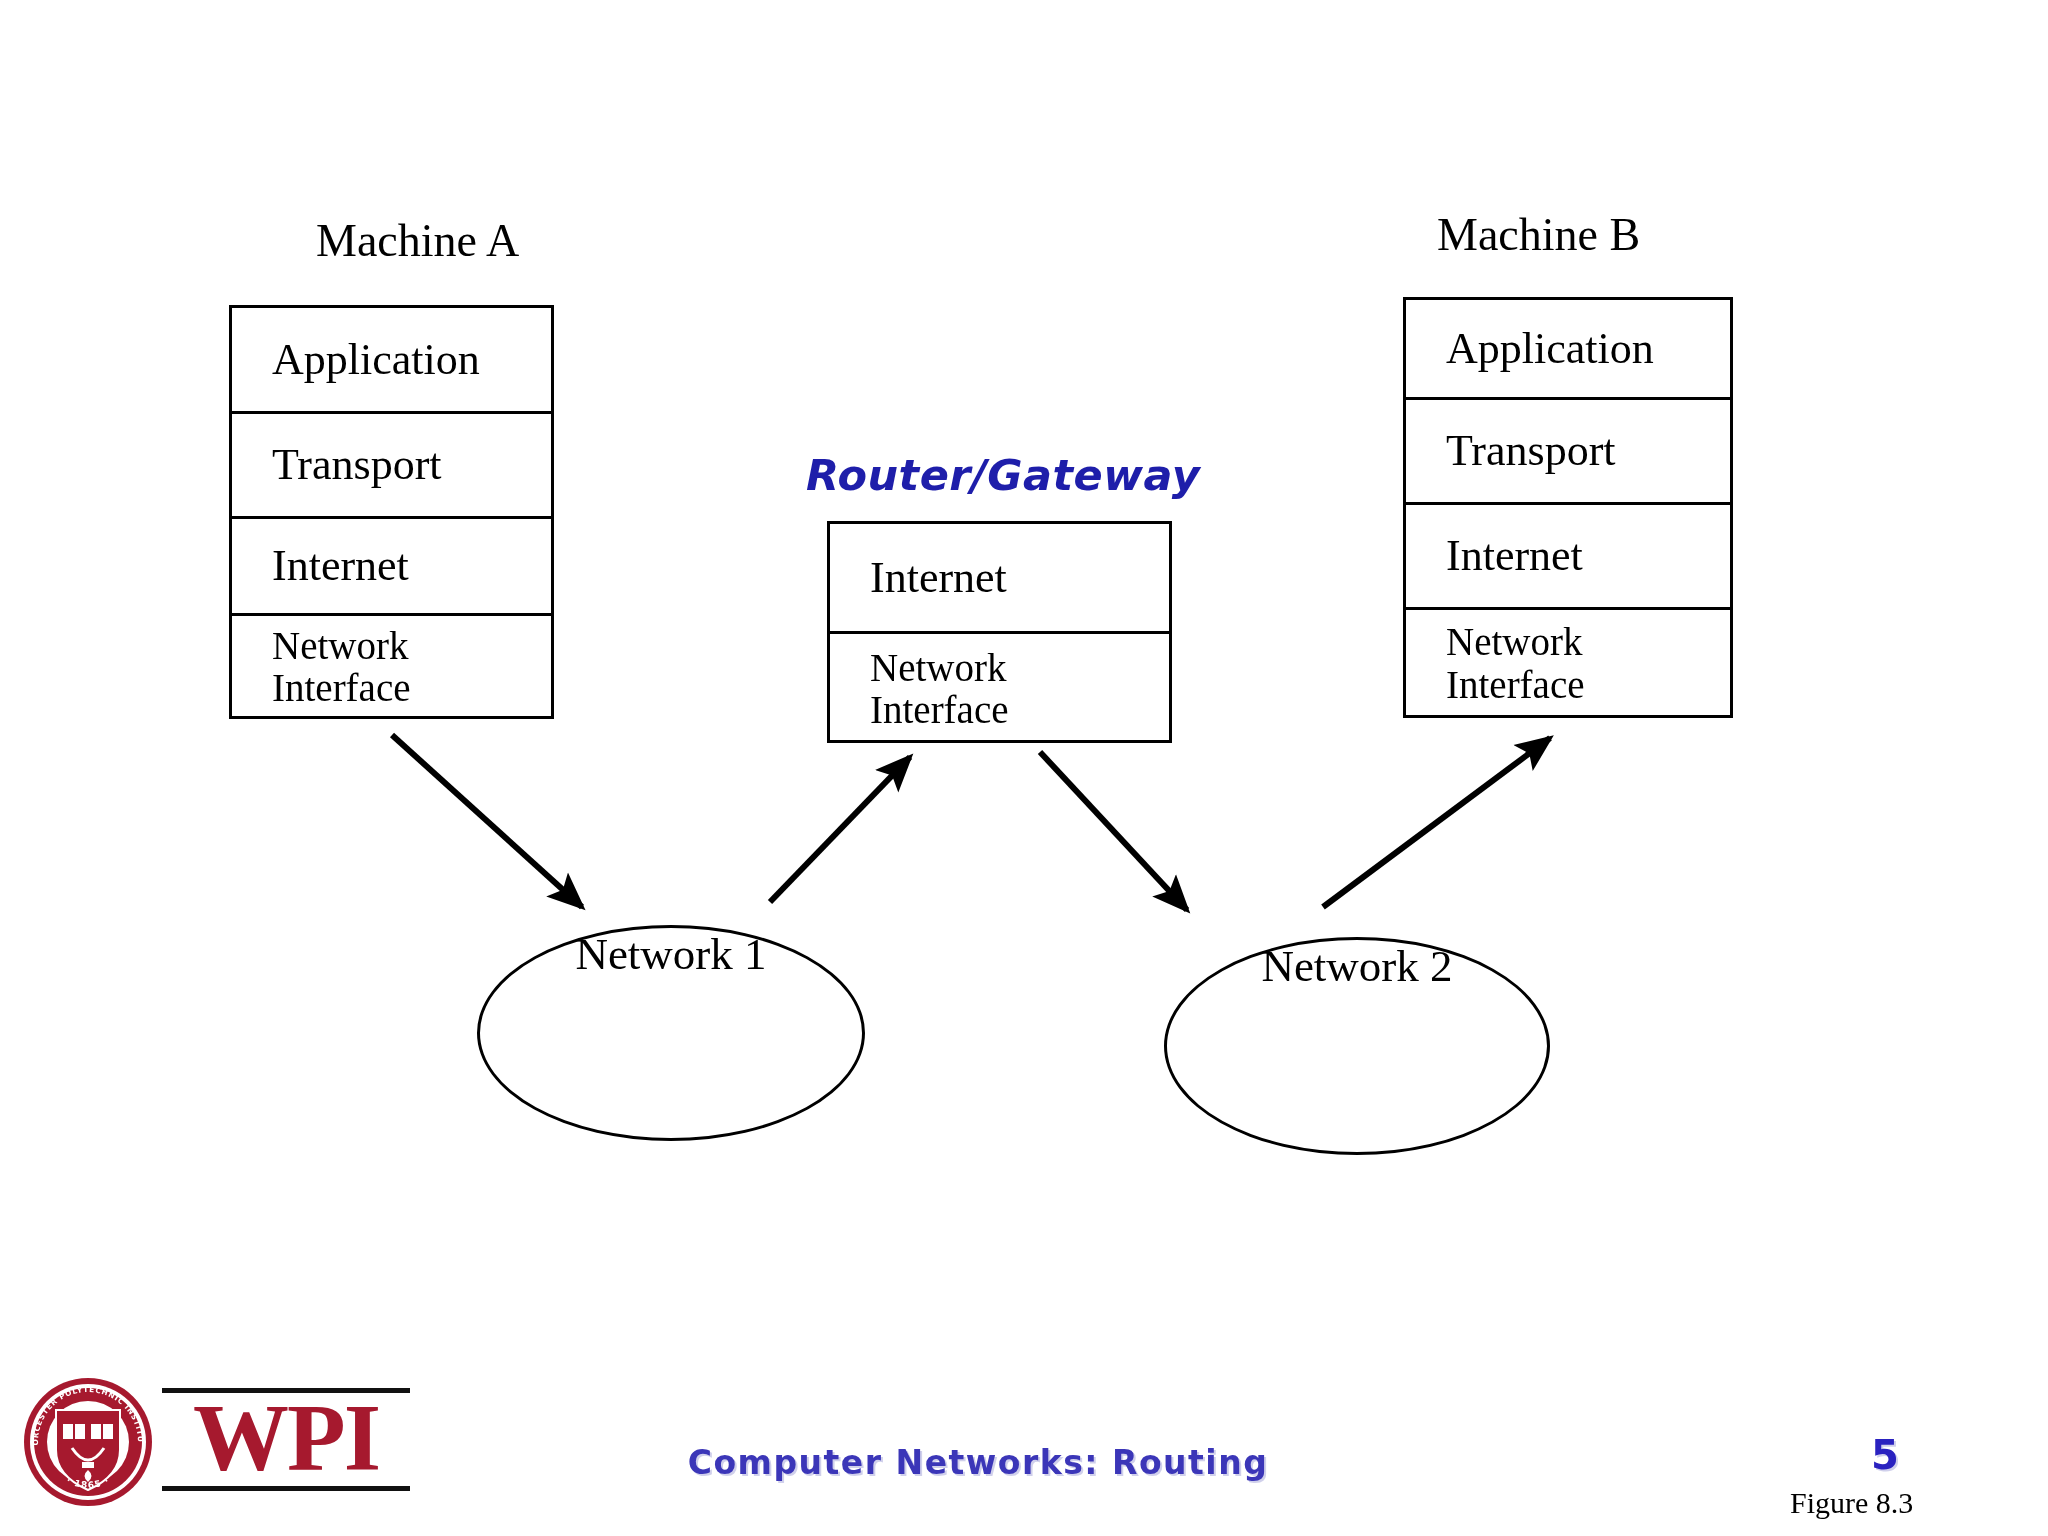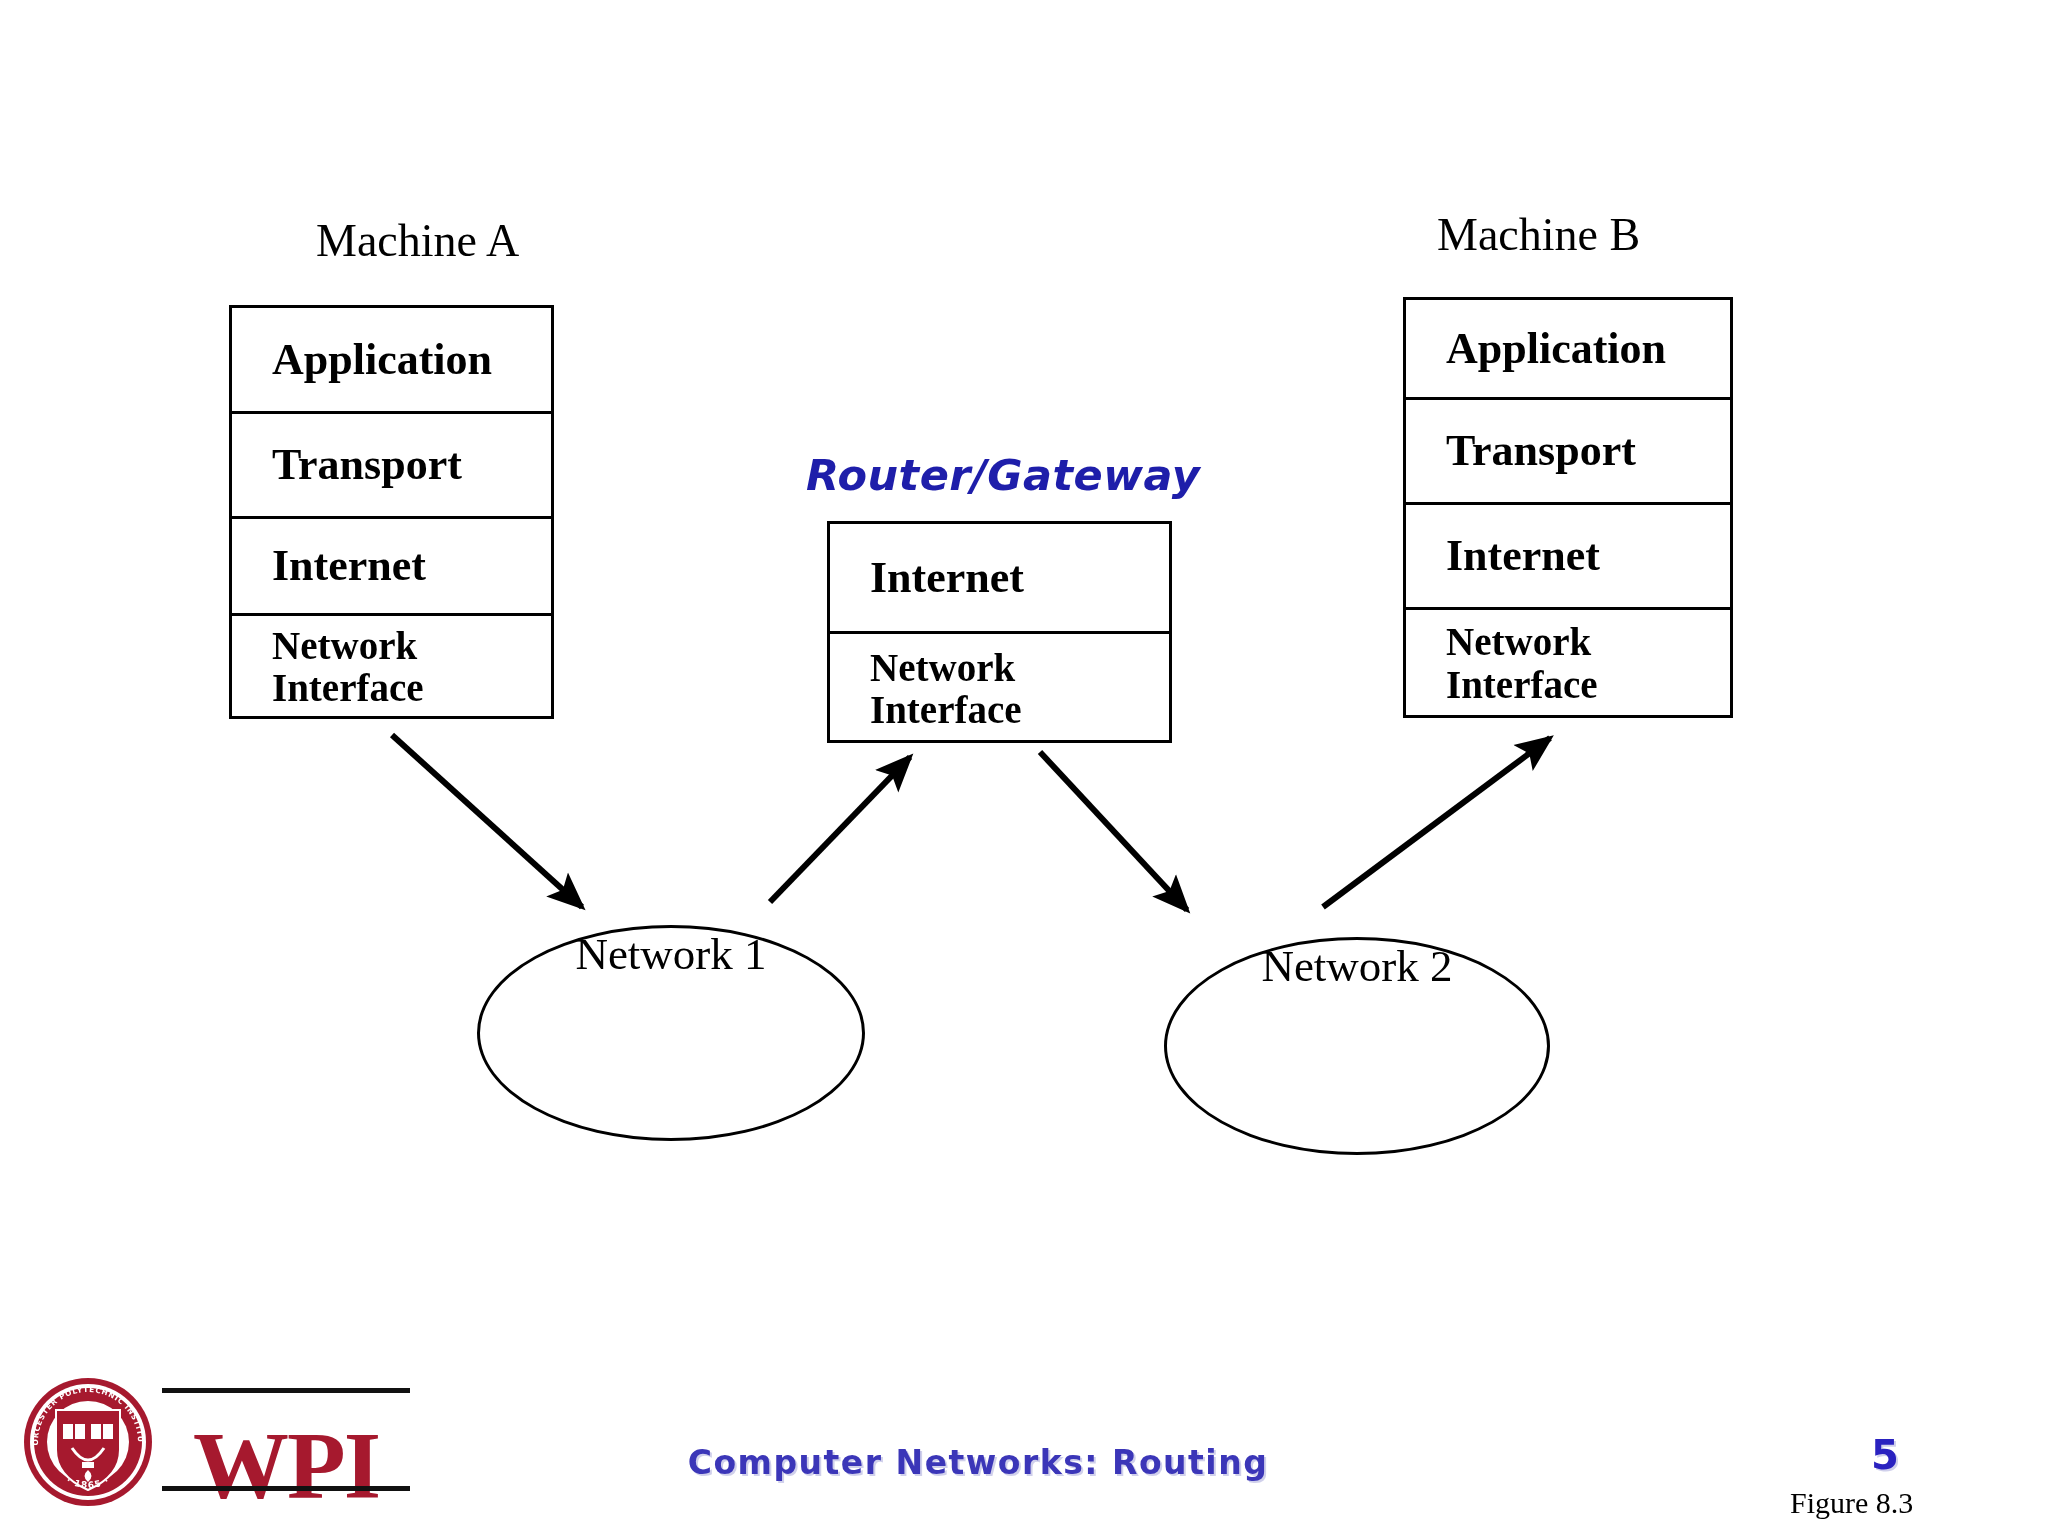--- a/index.html
+++ b/index.html
@@ -44,21 +44,20 @@
     align-items: center;
     padding-left: 40px;
     font-family: "Liberation Serif", "DejaVu Serif", serif;
     color: #000;
   }
   .layer:last-child { border-bottom: none; }
   .layer .layer-label {
     font-size: 44px;
     line-height: 1.04;
     white-space: pre-line;
-    font-weight: bold;
   }
   .layer.two-line .layer-label {
     font-size: 39px;
     line-height: 1.08;
   }
 
   
   #stack-machine-a {
     left: 229px; top: 305px; width: 325px; height: 414px;
   }
@@ -158,21 +157,20 @@
     left: 0;
     top: 8px;
     width: 248px;
     text-align: center;
     font-family: "Liberation Serif", "DejaVu Serif", serif;
     font-weight: bold;
     font-size: 96px;
     line-height: 96px;
     letter-spacing: -2px;
     color: #a6192e;
-    margin-top: 28px;
   }
 
   
   #footer-title {
     position: absolute;
     left: 0;
     top: 1443px;
     width: 1956px;
     text-align: center;
     font-family: "DejaVu Sans", "Liberation Sans", sans-serif;

